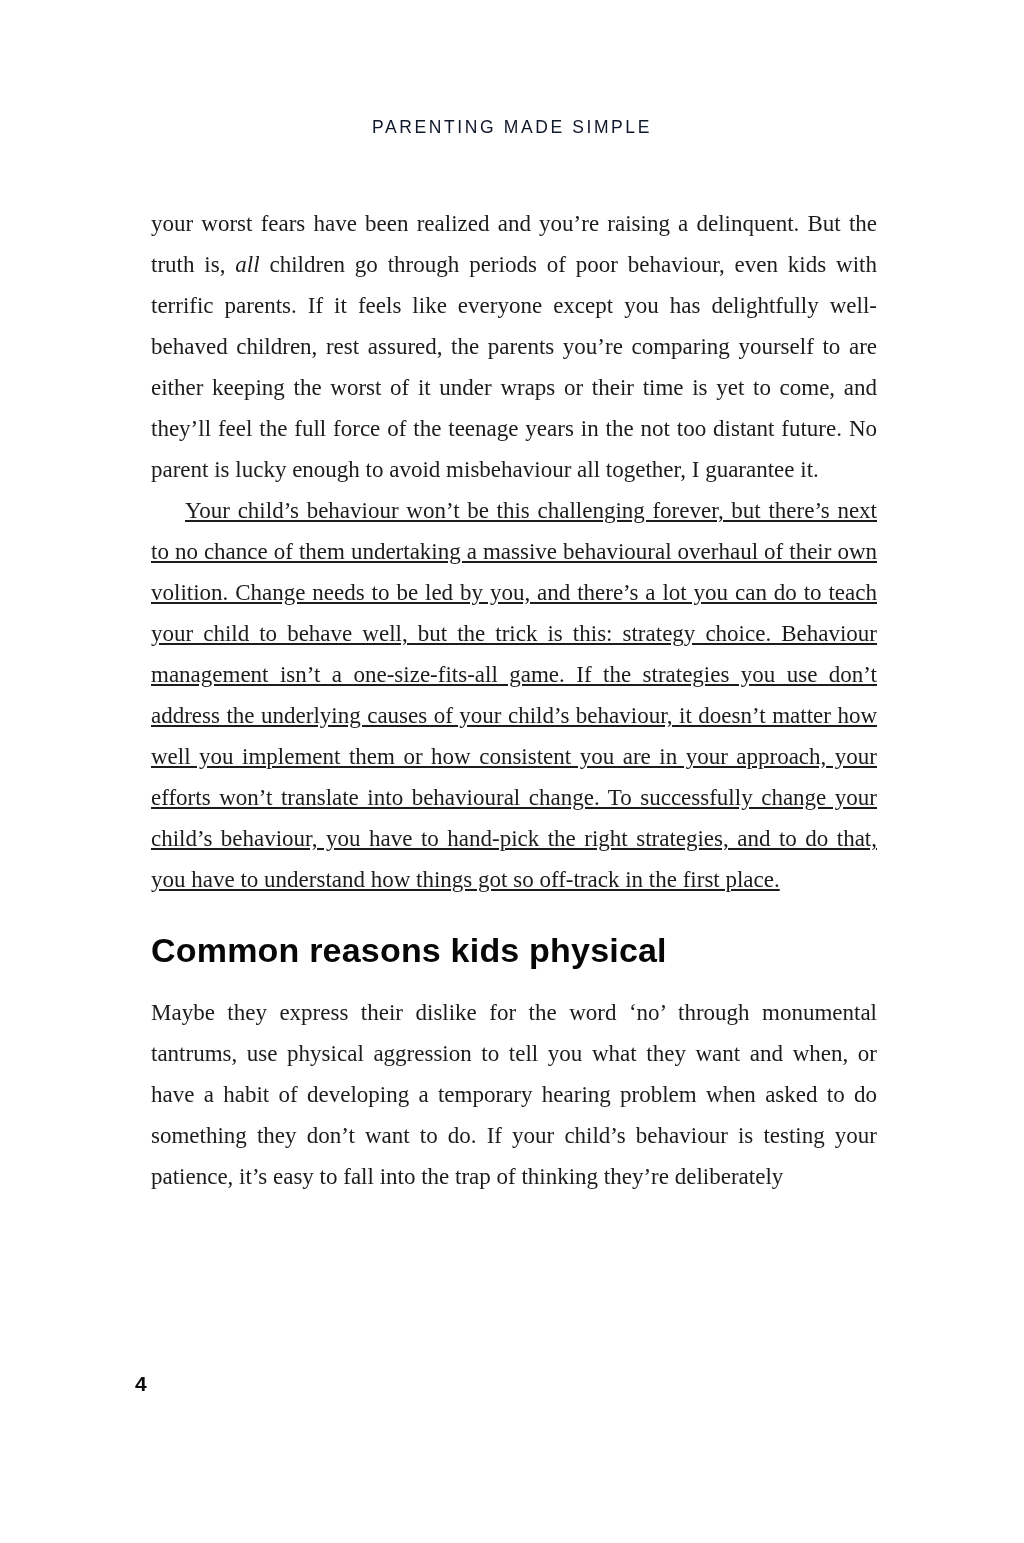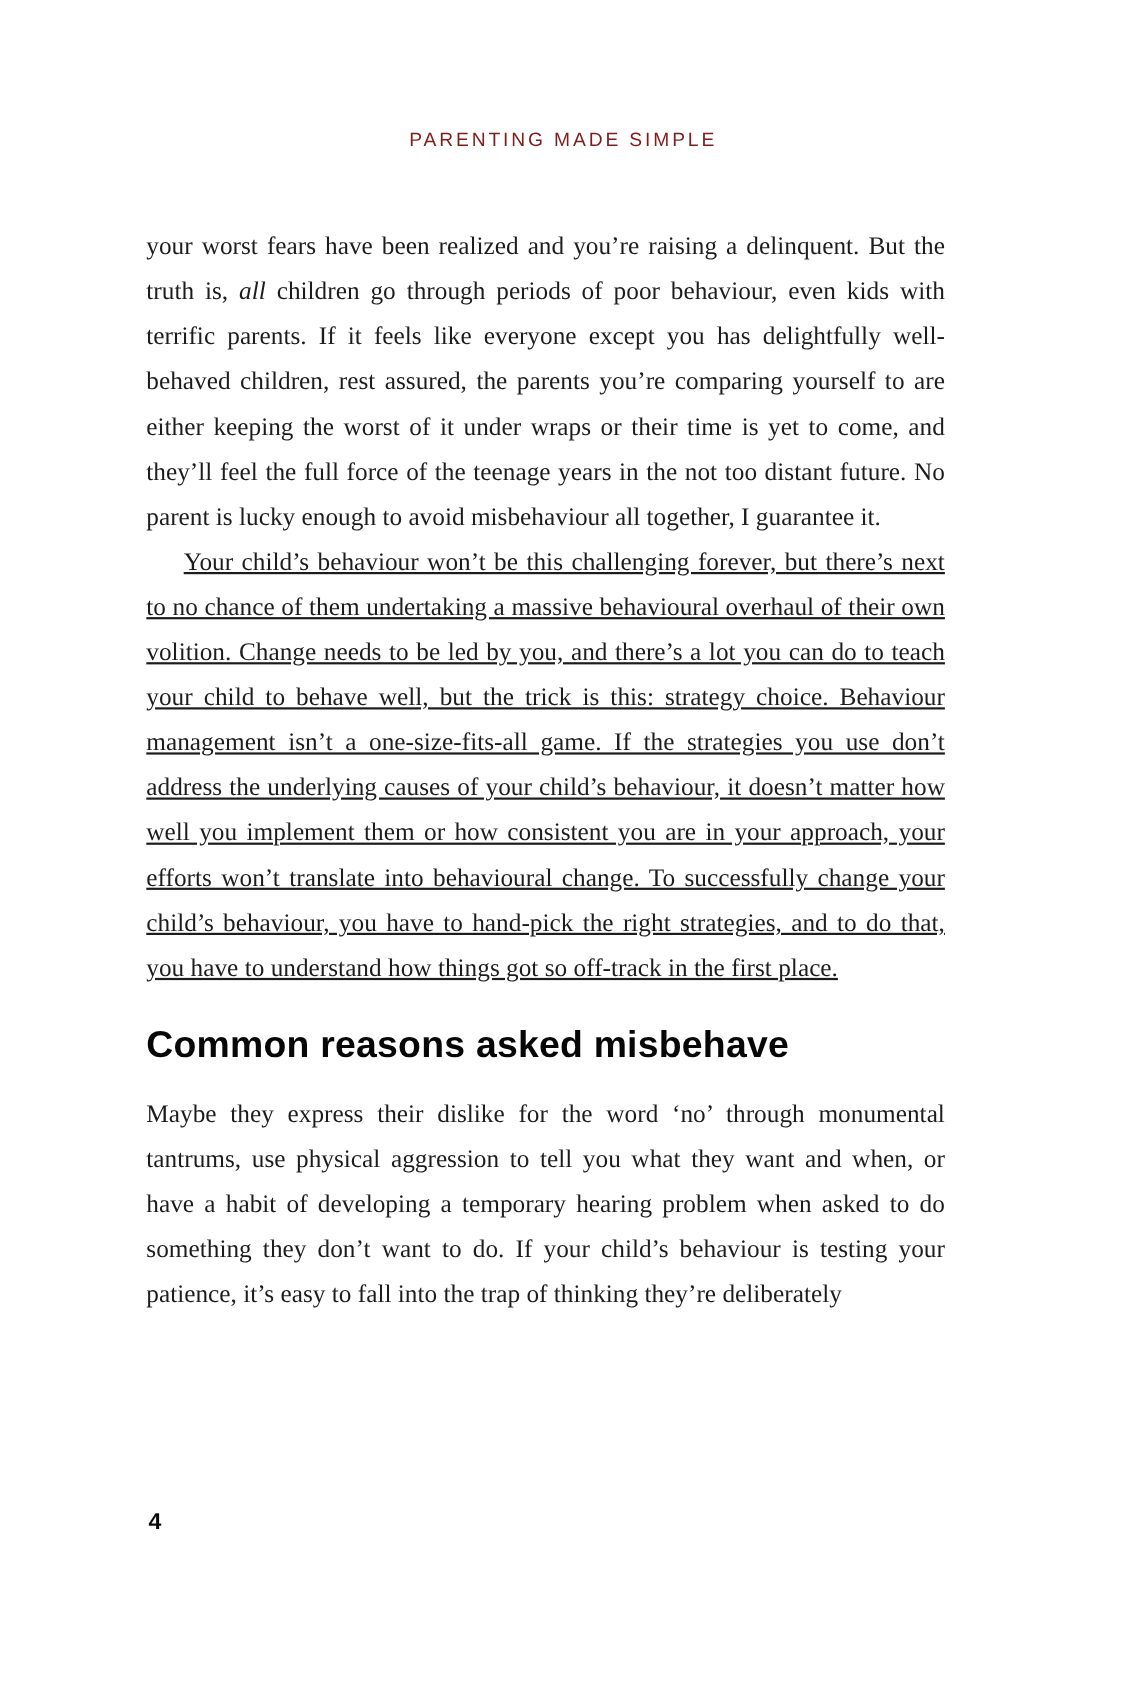--- a/index.html
+++ b/index.html
@@ -17,26 +17,26 @@
   .running-header {
     position: absolute;
     top: 117px;
     left: 0;
     width: 100%;
     text-align: center;
     font-family: "Liberation Sans", sans-serif;
     font-size: 17.5px;
     font-weight: 400;
     letter-spacing: 2.6px;
-    color: #7f1d1d;
+    color: #0f172a;
   }
   .text-block {
     position: absolute;
     top: 203px;
-    left: 133px;
+    left: 151px;
     width: 726px;
   }
   .body-para {
     font-size: 23px;
     line-height: 41px;
     text-align: justify;
     color: #1c1c1c;
   }
   .body-para.indented { text-indent: 34px; text-decoration: underline; }
   .italic-word { font-style: italic; }
@@ -67,21 +67,21 @@
   <div class="running-header">PARENTING MADE SIMPLE</div>
 
   <div class="text-block">
 
     <p class="body-para">
       <span>your worst fears have been realized and you’re raising a delinquent. But the truth is, </span><span class="italic-word">all</span><span> children go through periods of poor behaviour, even kids with terrific parents. If it feels like everyone except you has delightfully well-behaved children, rest assured, the parents you’re comparing yourself to are either keeping the worst of it under wraps or their time is yet to come, and they’ll feel the full force of the teenage years in the not too distant future. No parent is lucky enough to avoid misbehaviour all together, I guarantee it.</span>
     </p>
 
     <p class="body-para indented">Your child’s behaviour won’t be this challenging forever, but there’s next to no chance of them undertaking a massive behavioural overhaul of their own volition. Change needs to be led by you, and there’s a lot you can do to teach your child to behave well, but the trick is this: strategy choice. Behaviour management isn’t a one-size-fits-all game. If the strategies you use don’t address the underlying causes of your child’s behaviour, it doesn’t matter how well you implement them or how consistent you are in your approach, your efforts won’t translate into behavioural change. To successfully change your child’s behaviour, you have to hand-pick the right strategies, and to do that, you have to understand how things got so off-track in the first place.</p>
 
-    <h2 class="section-heading">Common reasons asked misbehave</h2>
+    <h2 class="section-heading">Common reasons kids physical</h2>
 
     <p class="body-para">Maybe they express their dislike for the word ‘no’ through monumental tantrums, use physical aggression to tell you what they want and when, or have a habit of developing a temporary hearing problem when asked to do something they don’t want to do. If your child’s behaviour is testing your patience, it’s easy to fall into the trap of thinking they’re deliberately</p>
 
   </div>
 
   <div class="page-number">4</div>
 
 </div>
 
 </body></html>

